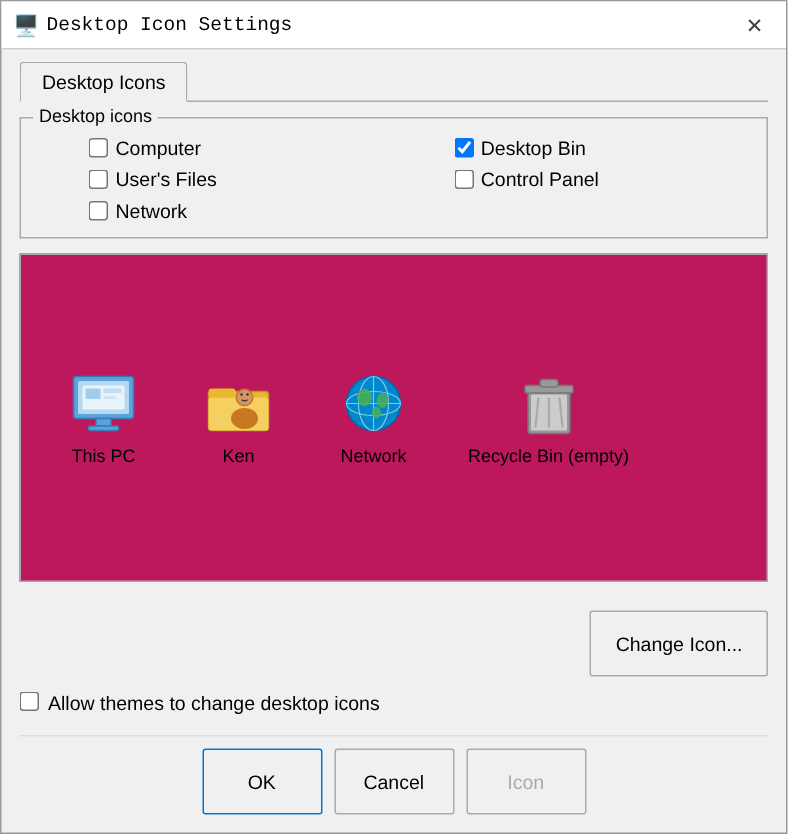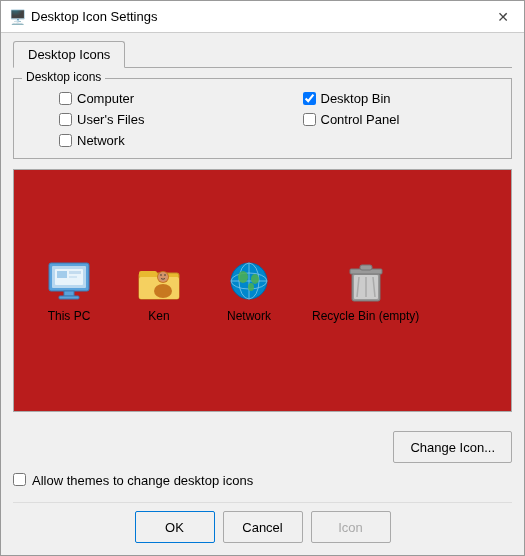--- a/index.html
+++ b/index.html
@@ -35,20 +35,21 @@
     .title-bar-icon {
       width: 16px;
       height: 16px;
       margin-right: 6px;
       flex-shrink: 0;
     }
     .title-bar-text {
       flex: 1;
       font-size: 13px;
       color: #000;
+      font-family: Liberation Mono, monospace;
     }
     .title-bar-close {
       width: 26px;
       height: 26px;
       display: flex;
       align-items: center;
       justify-content: center;
       font-size: 14px;
       cursor: pointer;
       color: #444;
@@ -119,21 +120,21 @@
     .checkbox-item input[type="checkbox"] {
       width: 13px;
       height: 13px;
       cursor: pointer;
       flex-shrink: 0;
     }
 
     
     .icon-picker {
       border: 1px solid #aaa;
-      background: #b91c1c;
+      background: #be185d;
       flex: 1;
       margin-bottom: 19px;
       display: flex;
       align-items: center;
       justify-content: flex-start;
       padding: 10px 20px;
       gap: 20px;
       overflow-x: auto;
     }
     .icon-item {
@@ -171,21 +172,21 @@
       gap: 8px;
       margin-bottom: 10px;
     }
     .btn {
       padding: 4px 16px;
       font-size: 13px;
       background: #f0f0f0;
       border: 1px solid #aaa;
       cursor: pointer;
       min-width: 90px;
-      height: 32px;
+      height: 44px;
       border-radius: 2px;
     }
     .btn:disabled { color: #aaa; cursor: default; }
     .btn.primary {
       border-color: #0078d7;
       background: #f0f0f0;
     }
 
     
     .allow-themes {

